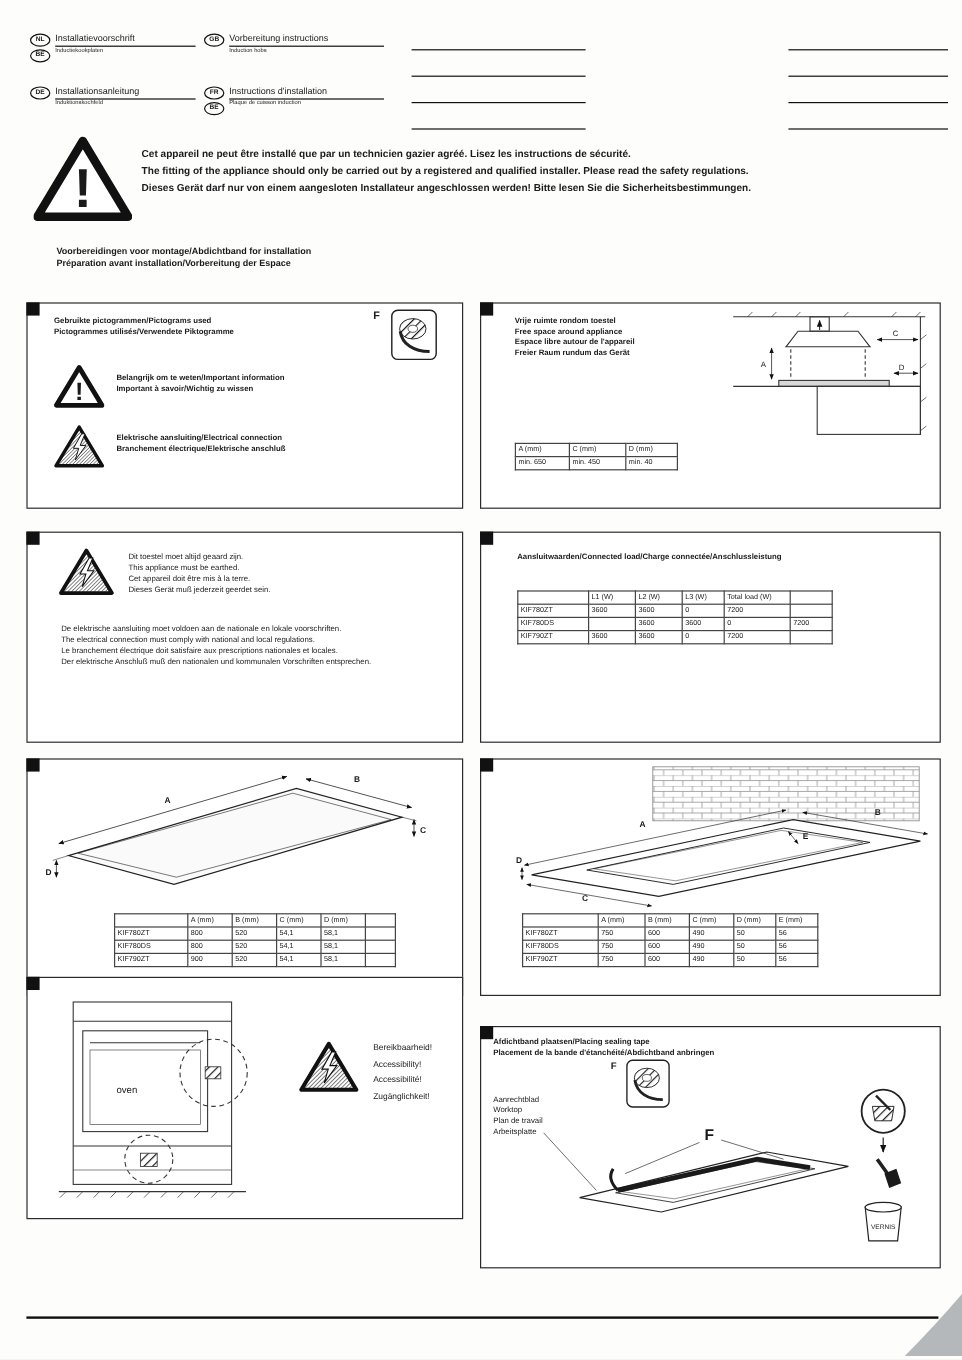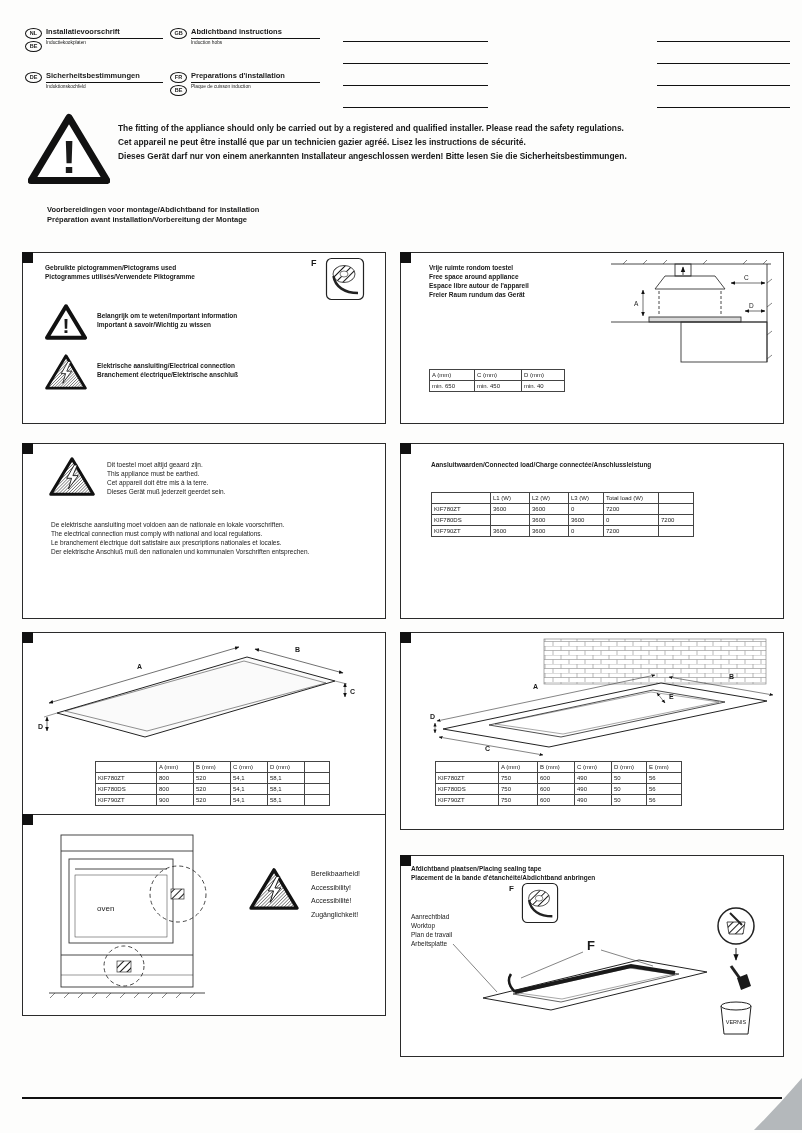--- a/index.html
+++ b/index.html
@@ -7,21 +7,21 @@
   .page{position:relative;width:802px;height:1133px;background:#fdfdfc;color:#1a1a1a;margin:0 auto;overflow:hidden}
   .abs{position:absolute}
   svg{display:block}
   svg text{font-family:"Liberation Sans",sans-serif;fill:#1a1a1a}
 
   
   .hdr-entry{position:absolute;display:flex;gap:4px}
   .badges{display:flex;flex-direction:column;gap:2px;padding-top:1px}
   .badge{width:15px;height:9px;border:1px solid #111;border-radius:50%;font-size:5.5px;font-weight:bold;display:flex;align-items:center;justify-content:center;line-height:1}
   .hdr-main{flex:1}
-  .hdr-title{font-size:7.5px;font-weight:bold;white-space:nowrap}
+  .hdr-title{font-size:7.5px;font-weight:normal;white-space:nowrap}
   .hdr-rule{border-bottom:1px solid #111;margin:2px 0 1px 0}
   .hdr-sub{font-size:4.8px;white-space:nowrap}
   .hdr-blank{position:absolute;height:42px}
   .hdr-blank .ln{position:absolute;left:0;right:0;border-bottom:1px solid #111}
 
   .warn-line{font-size:8.4px;font-weight:bold;line-height:14px;white-space:nowrap}
   .sect div{font-size:7.5px;font-weight:bold;line-height:10px}
 
   
   .panel{position:absolute;border:1px solid #2b2b2b;background:#fff}
@@ -66,44 +66,44 @@
       <div class="hdr-rule"></div>
       <div class="hdr-sub">Inductiekookplaten</div>
     </div>
   </div>
 
   <div class="hdr-entry" style="left:170px;top:27px;width:150px">
     <div class="badges">
       <span class="badge">GB</span>
     </div>
     <div class="hdr-main">
-      <div class="hdr-title">Abdichtband instructions</div>
+      <div class="hdr-title">Vorbereitung instructions</div>
       <div class="hdr-rule"></div>
       <div class="hdr-sub">Induction hobs</div>
     </div>
   </div>
 
   <div class="hdr-entry" style="left:25px;top:71px;width:138px">
     <div class="badges">
       <span class="badge">DE</span>
     </div>
     <div class="hdr-main">
-      <div class="hdr-title">Sicherheitsbestimmungen</div>
+      <div class="hdr-title">Installationsanleitung</div>
       <div class="hdr-rule"></div>
       <div class="hdr-sub">Induktionskochfeld</div>
     </div>
   </div>
 
   <div class="hdr-entry" style="left:170px;top:71px;width:150px">
     <div class="badges">
       <span class="badge">FR</span>
       <span class="badge">BE</span>
     </div>
     <div class="hdr-main">
-      <div class="hdr-title">Preparations d'installation</div>
+      <div class="hdr-title">Instructions d'installation</div>
       <div class="hdr-rule"></div>
       <div class="hdr-sub">Plaque de cuisson induction</div>
     </div>
   </div>
 
   <div class="hdr-blank" style="left:343px;top:27px;width:145px">
     <div class="ln" style="top:14px"></div>
     <div class="ln" style="top:36px"></div>
   </div>
   <div class="hdr-blank" style="left:657px;top:27px;width:133px">
@@ -119,28 +119,28 @@
     <div class="ln" style="top:36px"></div>
   </div>
 
   <div class="abs" style="left:28px;top:112px;width:82px">
     <svg width="82" height="74" viewBox="0 0 104 92">
       <path d="M52 6 L100 86 L4 86 Z" fill="#ffffff" stroke="#111111" stroke-width="9" stroke-linejoin="round"></path>
       <text x="52" y="76" text-anchor="middle" font-size="58" font-weight="bold">!</text>
     </svg>
   </div>
   <div class="abs" style="left:118px;top:121px;width:665px">
+    <div class="warn-line">Cet appareil ne peut être installé que par un technicien gazier agréé. Lisez les instructions de sécurité.</div>
     <div class="warn-line">The fitting of the appliance should only be carried out by a registered and qualified installer. Please read the safety regulations.</div>
-    <div class="warn-line">Cet appareil ne peut être installé que par un technicien gazier agréé. Lisez les instructions de sécurité.</div>
-    <div class="warn-line">Dieses Gerät darf nur von einem anerkannten Installateur angeschlossen werden! Bitte lesen Sie die Sicherheitsbestimmungen.</div>
+    <div class="warn-line">Dieses Gerät darf nur von einem aangesloten Installateur angeschlossen werden! Bitte lesen Sie die Sicherheitsbestimmungen.</div>
   </div>
 
   <div class="abs sect" style="left:47px;top:205px">
     <div>Voorbereidingen voor montage/Abdichtband for installation</div>
-    <div>Préparation avant installation/Vorbereitung der Montage</div>
+    <div>Préparation avant installation/Vorbereitung der Espace</div>
   </div>
 
   <section class="panel" style="left:22px;top:252px;width:362px;height:170px">
     <div class="sq"></div>
     <div class="abs t65 t-b" style="left:22px;top:10px">
       <div>Gebruikte pictogrammen/Pictograms used</div>
       <div>Pictogrammes utilisés/Verwendete Piktogramme</div>
     </div>
     <div class="abs t-b" style="left:288px;top:5px;font-size:9px">F</div>
     <div class="abs" style="left:302px;top:4px">

